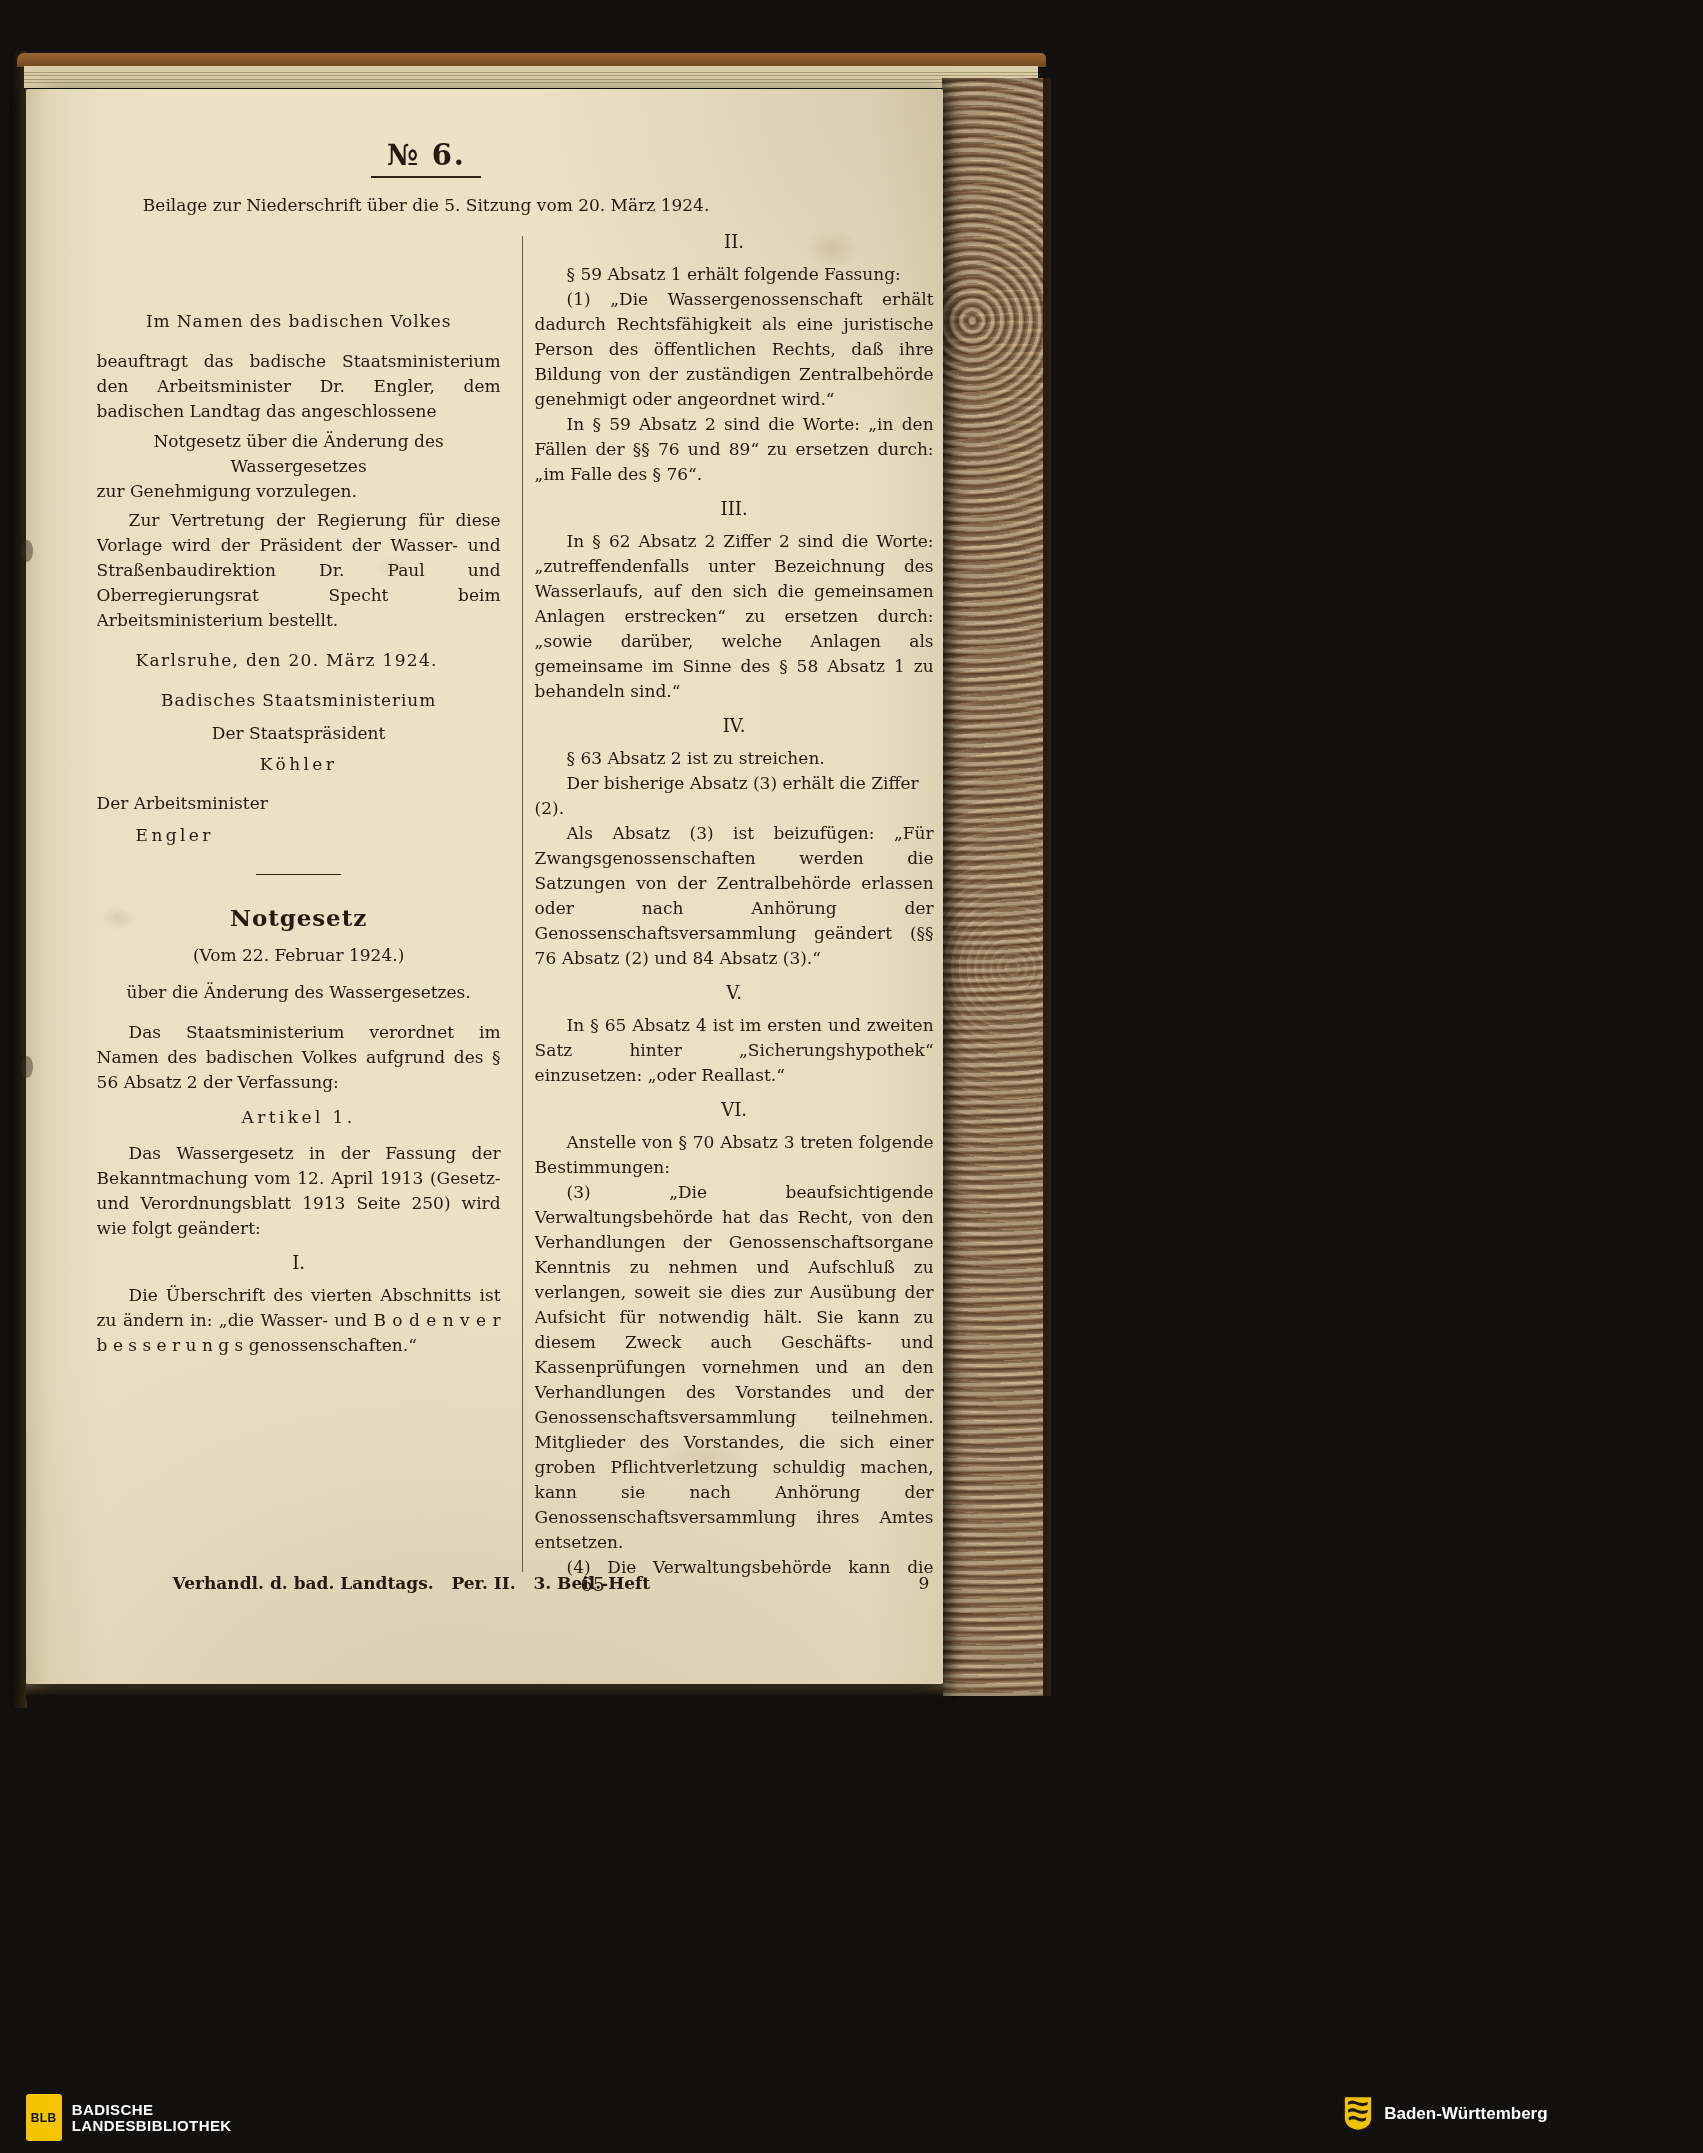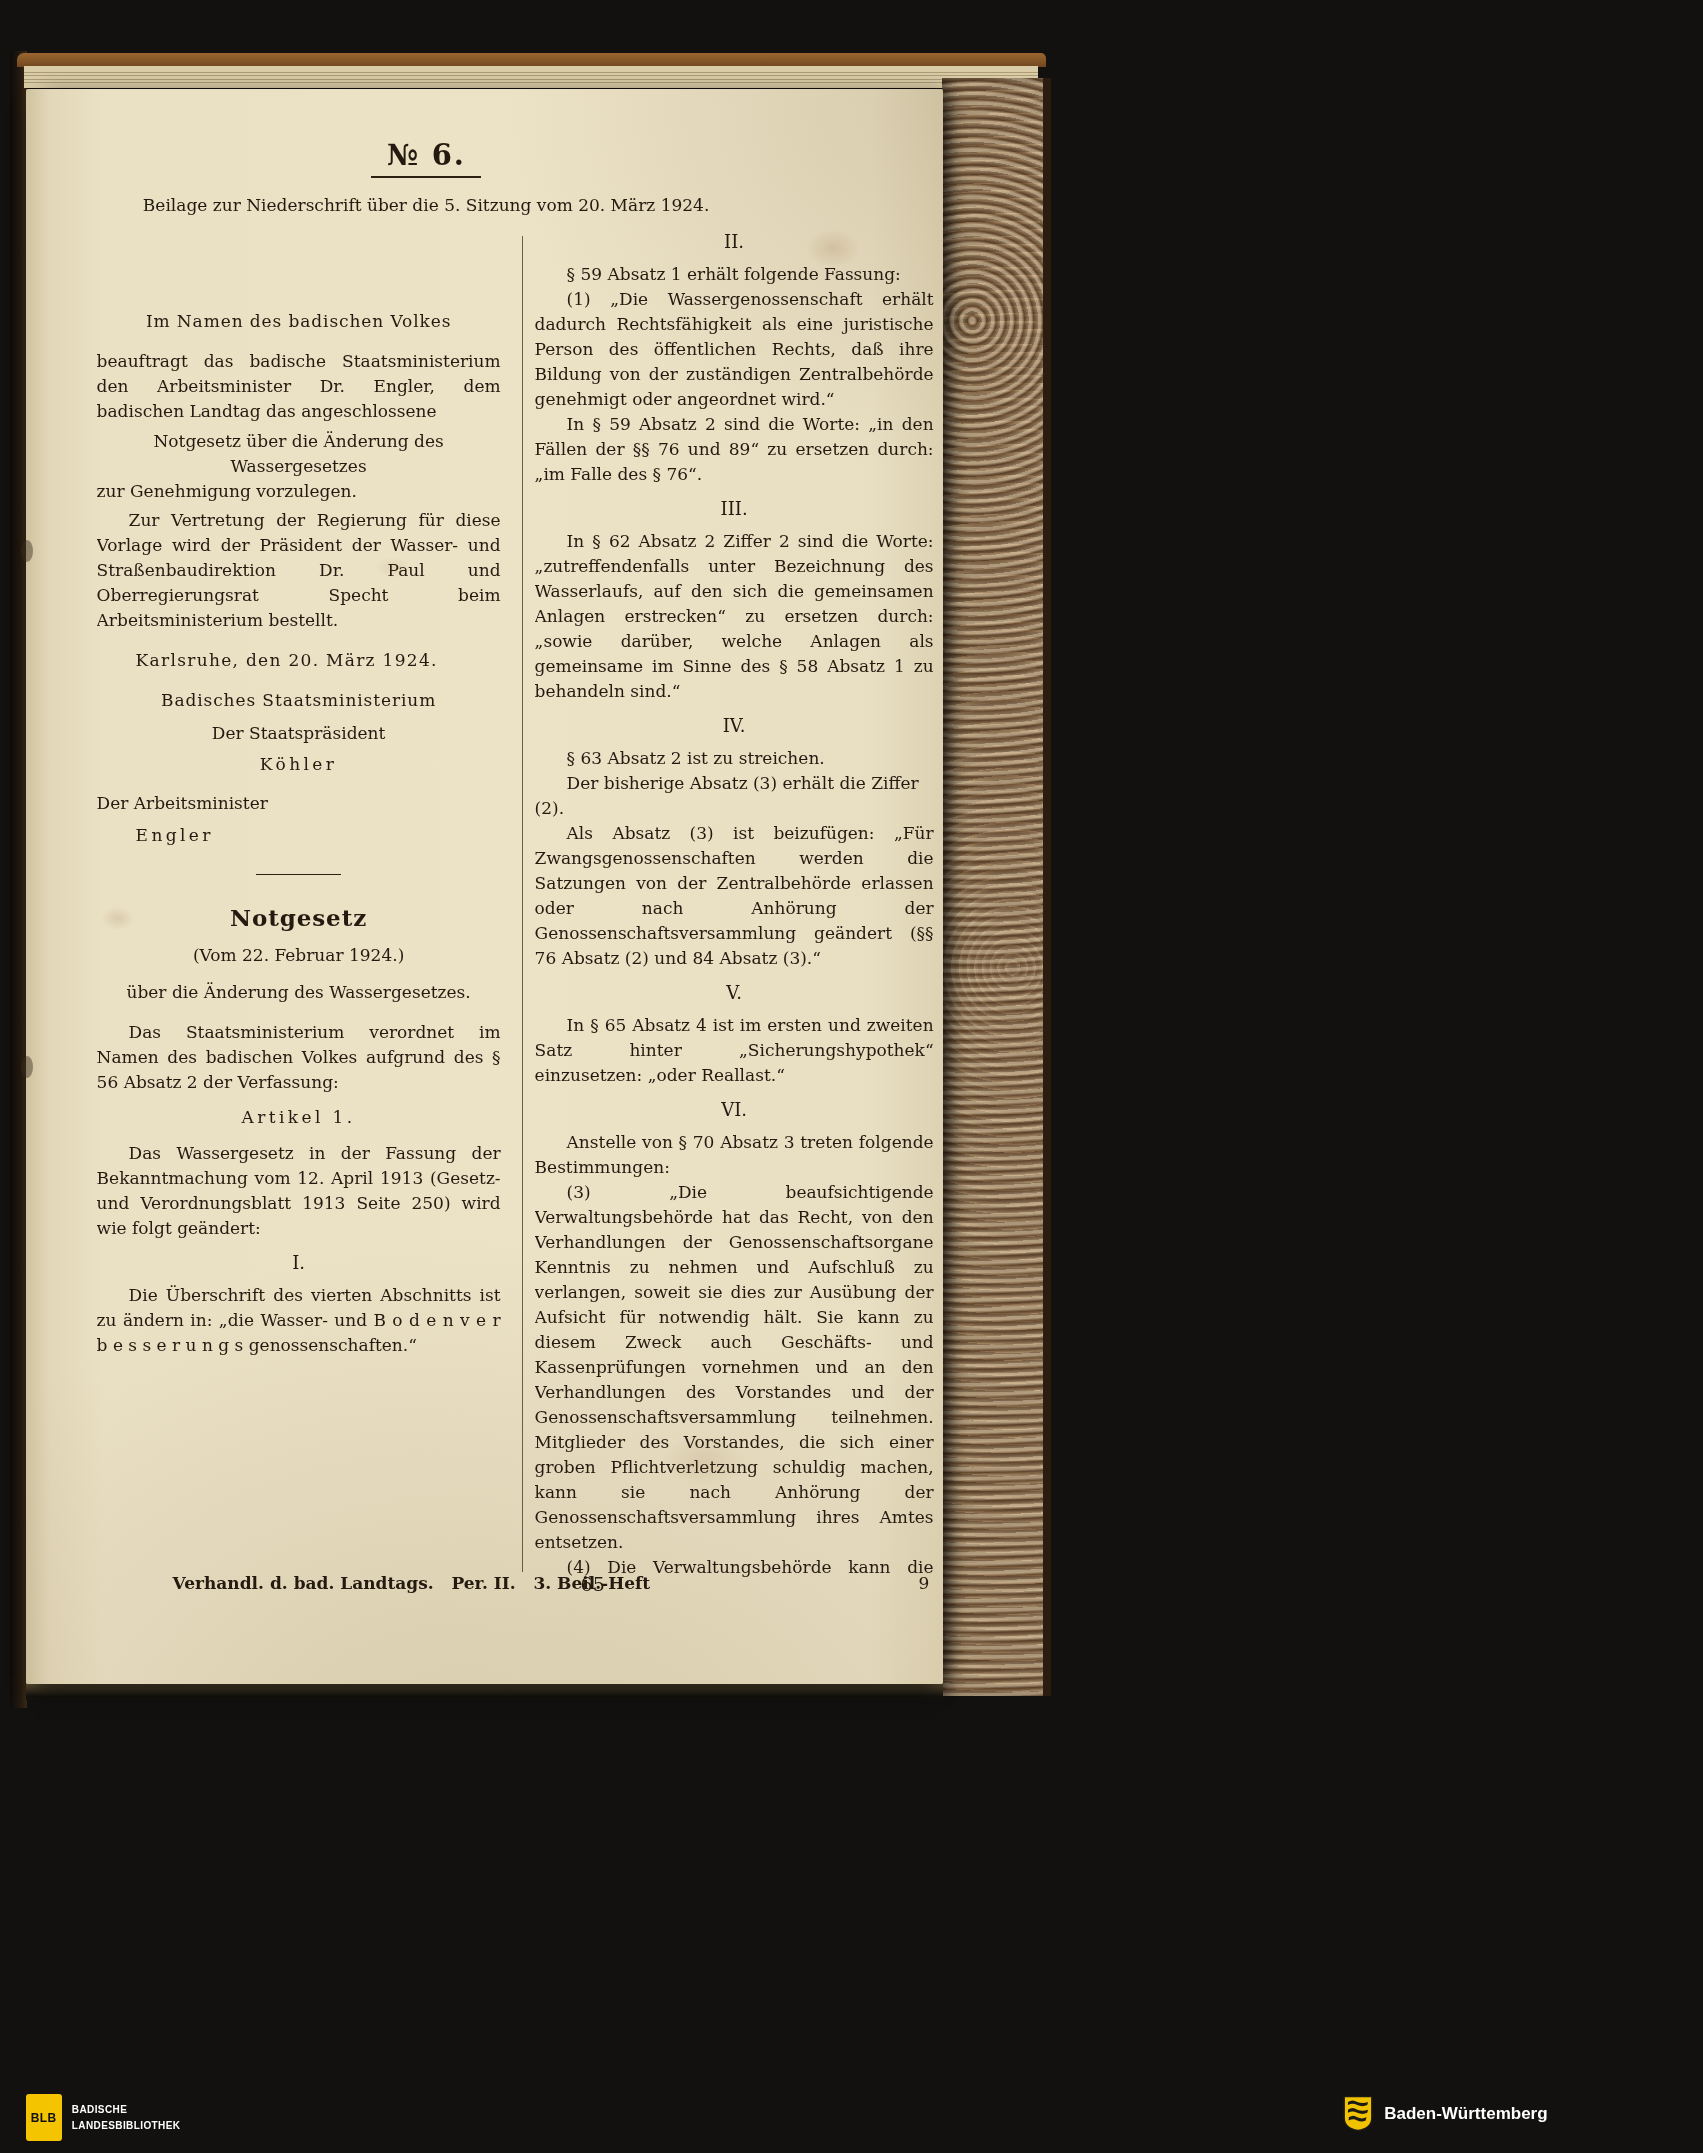--- a/index.html
+++ b/index.html
@@ -84,21 +84,21 @@
   .pf-num{position:absolute;left:555px;font-size:19px;}
   .pf-sheet{position:absolute;left:893px;}
 
   
   .brand{position:absolute;display:flex;align-items:center;color:#fff;
     font-family:"Liberation Sans", sans-serif;}
   .brand-blb{left:25.6px;top:2094px;}
   .blb-badge{width:36px;height:47px;background:#f5c400;border-radius:3px;
     display:flex;align-items:center;justify-content:center;
     color:#111;font-weight:bold;font-size:12px;letter-spacing:0.4px;}
-  .blb-text{margin-left:10.2px;font-weight:bold;font-size:10px;line-height:16px;letter-spacing:0.4px;}
+  .blb-text{margin-left:10.2px;font-weight:bold;font-size:15px;line-height:16px;letter-spacing:0.4px;}
   .brand-bw{left:1342px;top:2095px;}
   .bw-shield{width:32px;height:37px;}
   .bw-label{margin-left:10.2px;font-weight:bold;font-size:17px;}
 </style>
 </head>
 <body>
 
 <div id="stage">
 
   <div class="spine-strip"></div>

